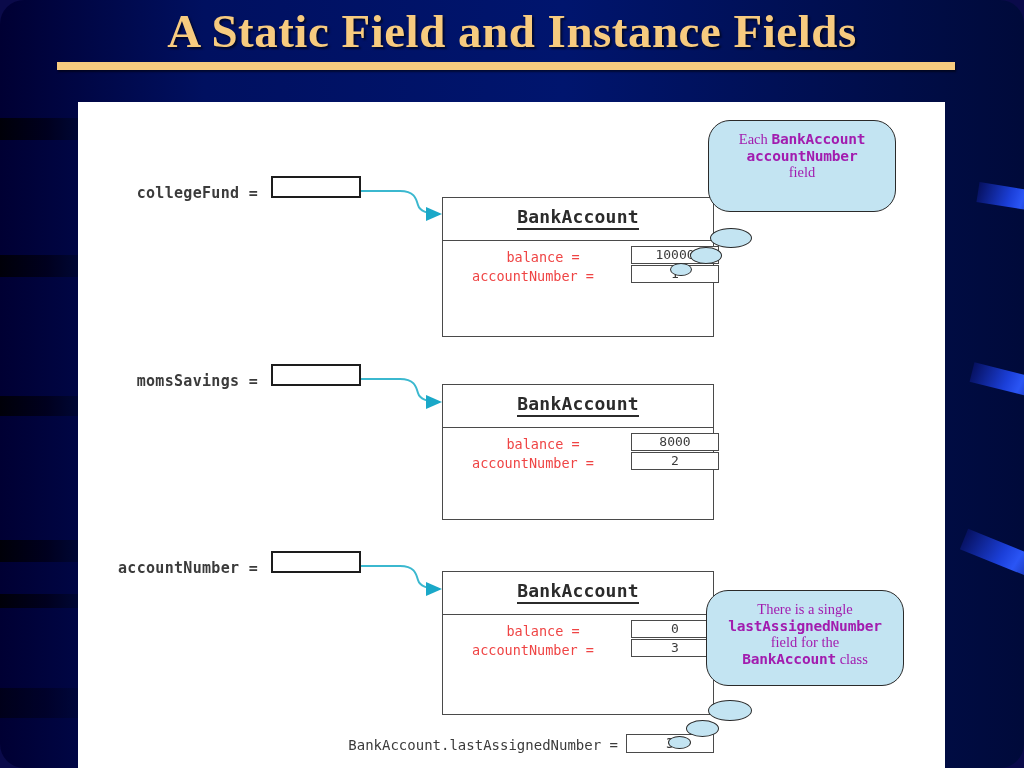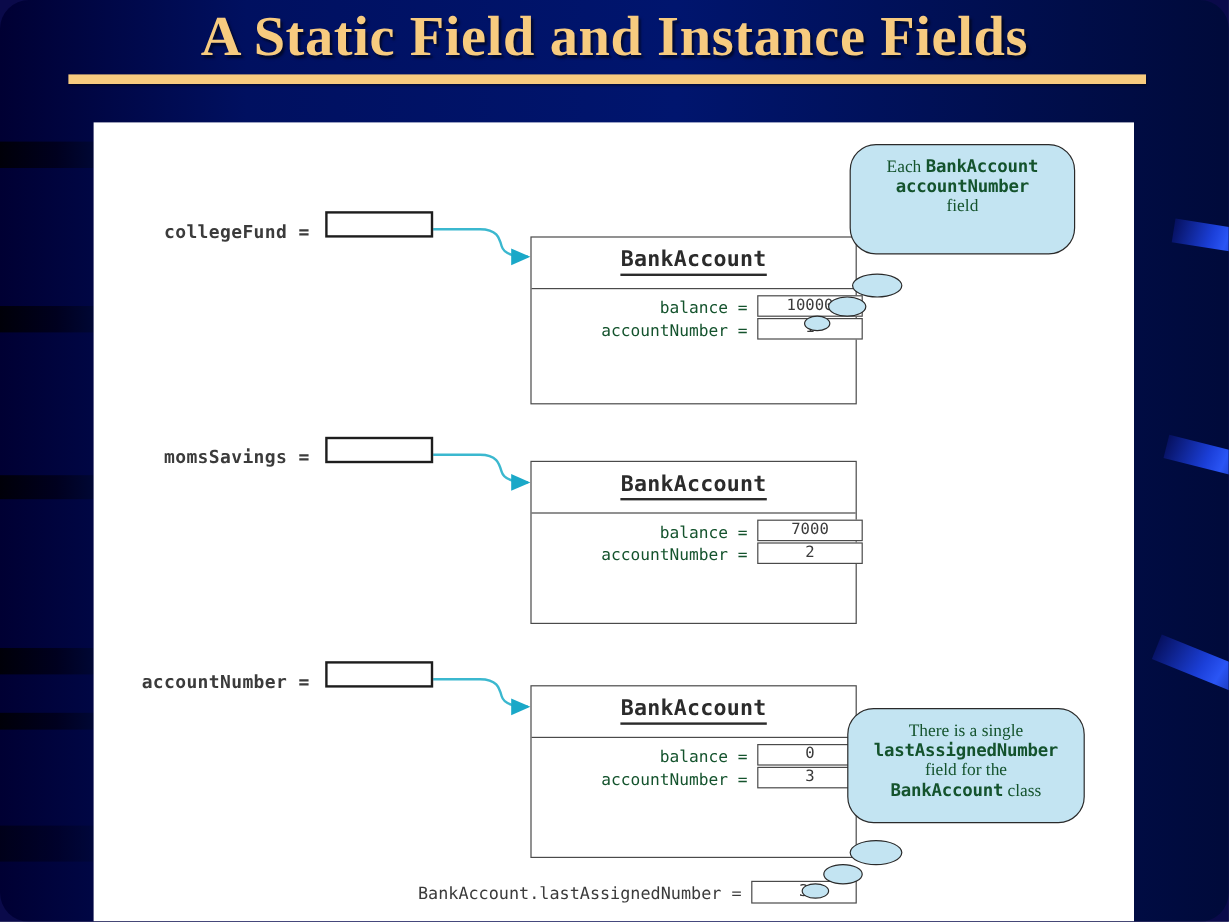--- a/index.html
+++ b/index.html
@@ -115,24 +115,24 @@
   .obj-divider {
     position: absolute;
     left: 0; top: 42px;
     width: 100%;
     height: 0;
     border-top: 1.5px solid #4a4a4a;
   }
 
   .field-name {
     position: absolute;
-    text-align: right;
+    text-align: center;
     font-family: "DejaVu Sans Mono", "Liberation Mono", monospace;
     font-size: 13.5px;
-    color: #14532d;
+    color: #ef4444;
     white-space: nowrap;
   }
   .val-box {
     position: absolute;
     border: 1.5px solid #4a4a4a;
     background: #fff;
     box-sizing: border-box;
     text-align: center;
     font-family: "DejaVu Sans Mono", "Liberation Mono", monospace;
     font-size: 13px;
@@ -151,21 +151,21 @@
   }
 
   
   .callout {
     position: absolute;
     background: #c3e4f2;
     border: 1.6px solid #2a2a2a;
     border-radius: 22px;
     box-sizing: border-box;
     text-align: center;
-    color: #14532d;
+    color: #a21caf;
     padding-top: 10px;
   }
   .callout .ser {
     font-family: "Liberation Serif", serif;
     font-size: 14.5px;
     line-height: 17px;
   }
   .callout .code {
     font-family: "DejaVu Sans Mono", "Liberation Mono", monospace;
     font-weight: bold;
@@ -240,21 +240,21 @@
 
     <div class="mono var-label abs" style="left:20px;top:270px;width:160px">momsSavings =</div>
     <div class="ref-box abs" style="left:193px;top:262px;width:90px;height:22px"></div>
 
     <div class="obj-box abs" style="left:364px;top:282px;width:272px;height:136px">
       <div class="obj-title">
         <span>BankAccount</span>
       </div>
       <div class="obj-divider"></div>
       <div class="field-name" style="left:20px;top:51px;width:160px">balance =</div>
-      <div class="val-box" style="left:188px;top:48px;width:88px;height:18px">7000</div>
+      <div class="val-box" style="left:188px;top:48px;width:88px;height:18px">8000</div>
       <div class="field-name" style="left:0px;top:70px;width:180px">accountNumber =</div>
       <div class="val-box" style="left:188px;top:67px;width:88px;height:18px">2</div>
     </div>
 
     <div class="mono var-label abs" style="left:0px;top:457px;width:180px">accountNumber =</div>
     <div class="ref-box abs" style="left:193px;top:449px;width:90px;height:22px"></div>
 
     <div class="obj-box abs" style="left:364px;top:469px;width:272px;height:144px">
       <div class="obj-title">
         <span>BankAccount</span>

